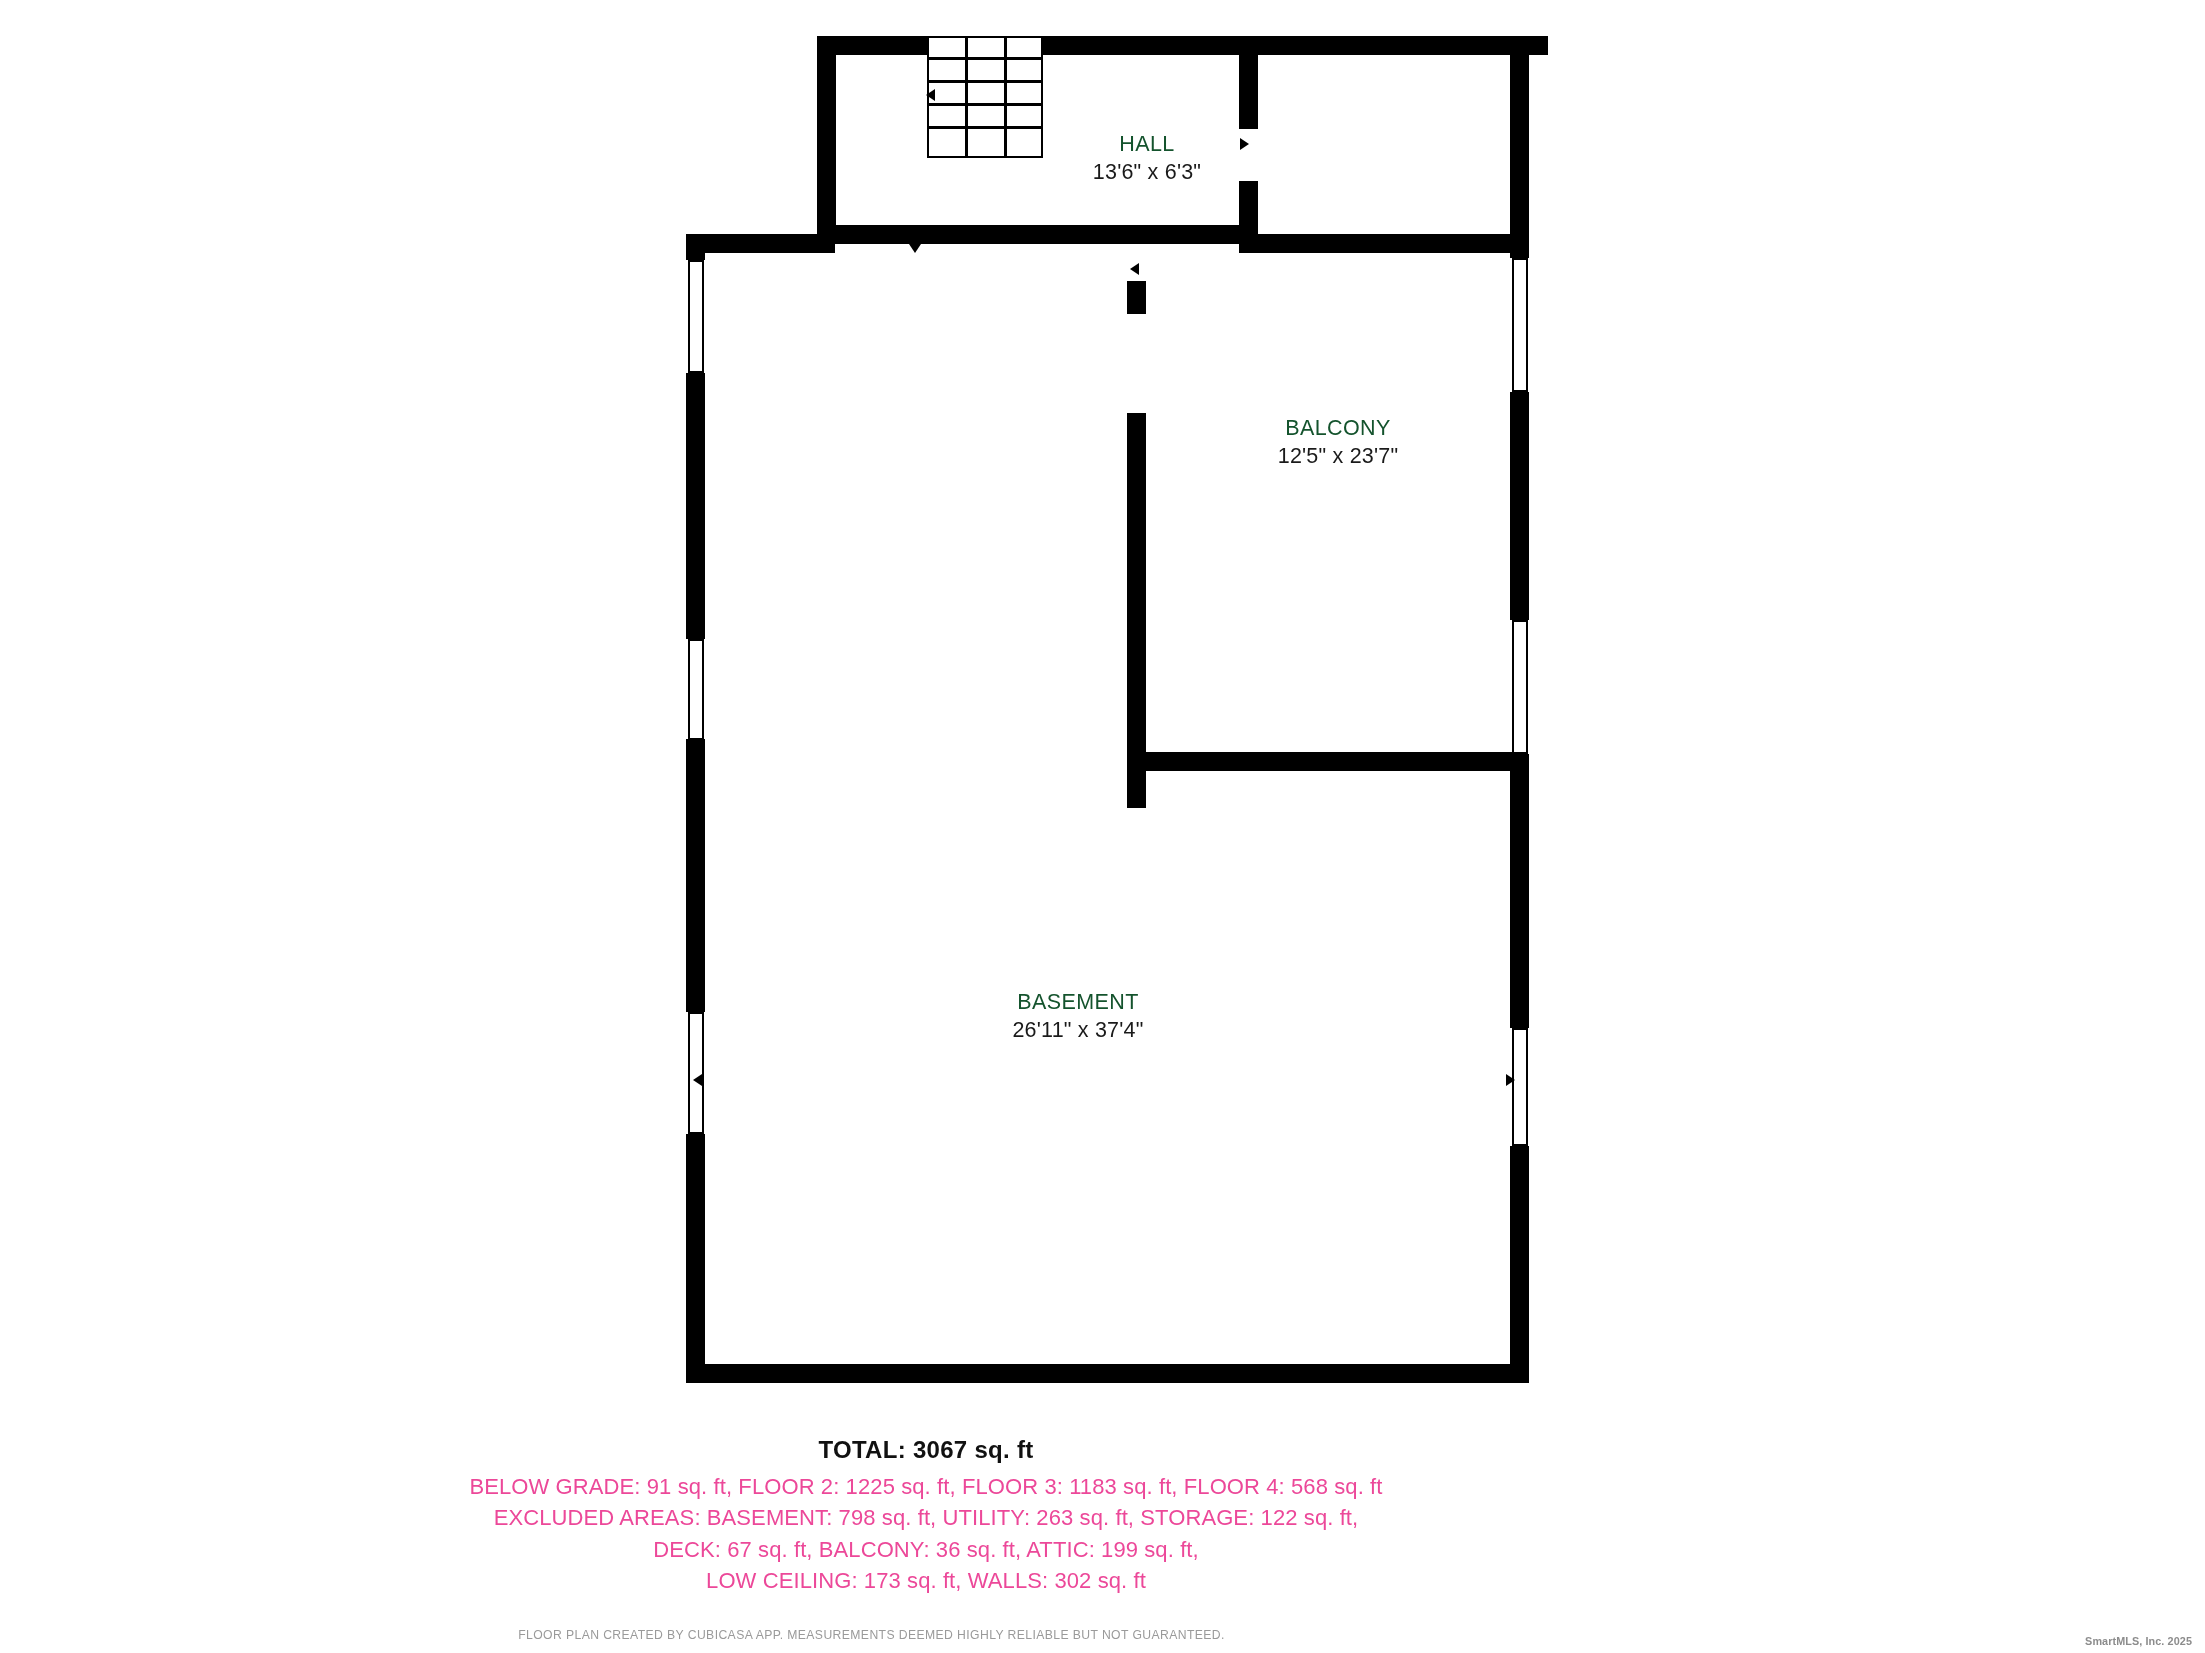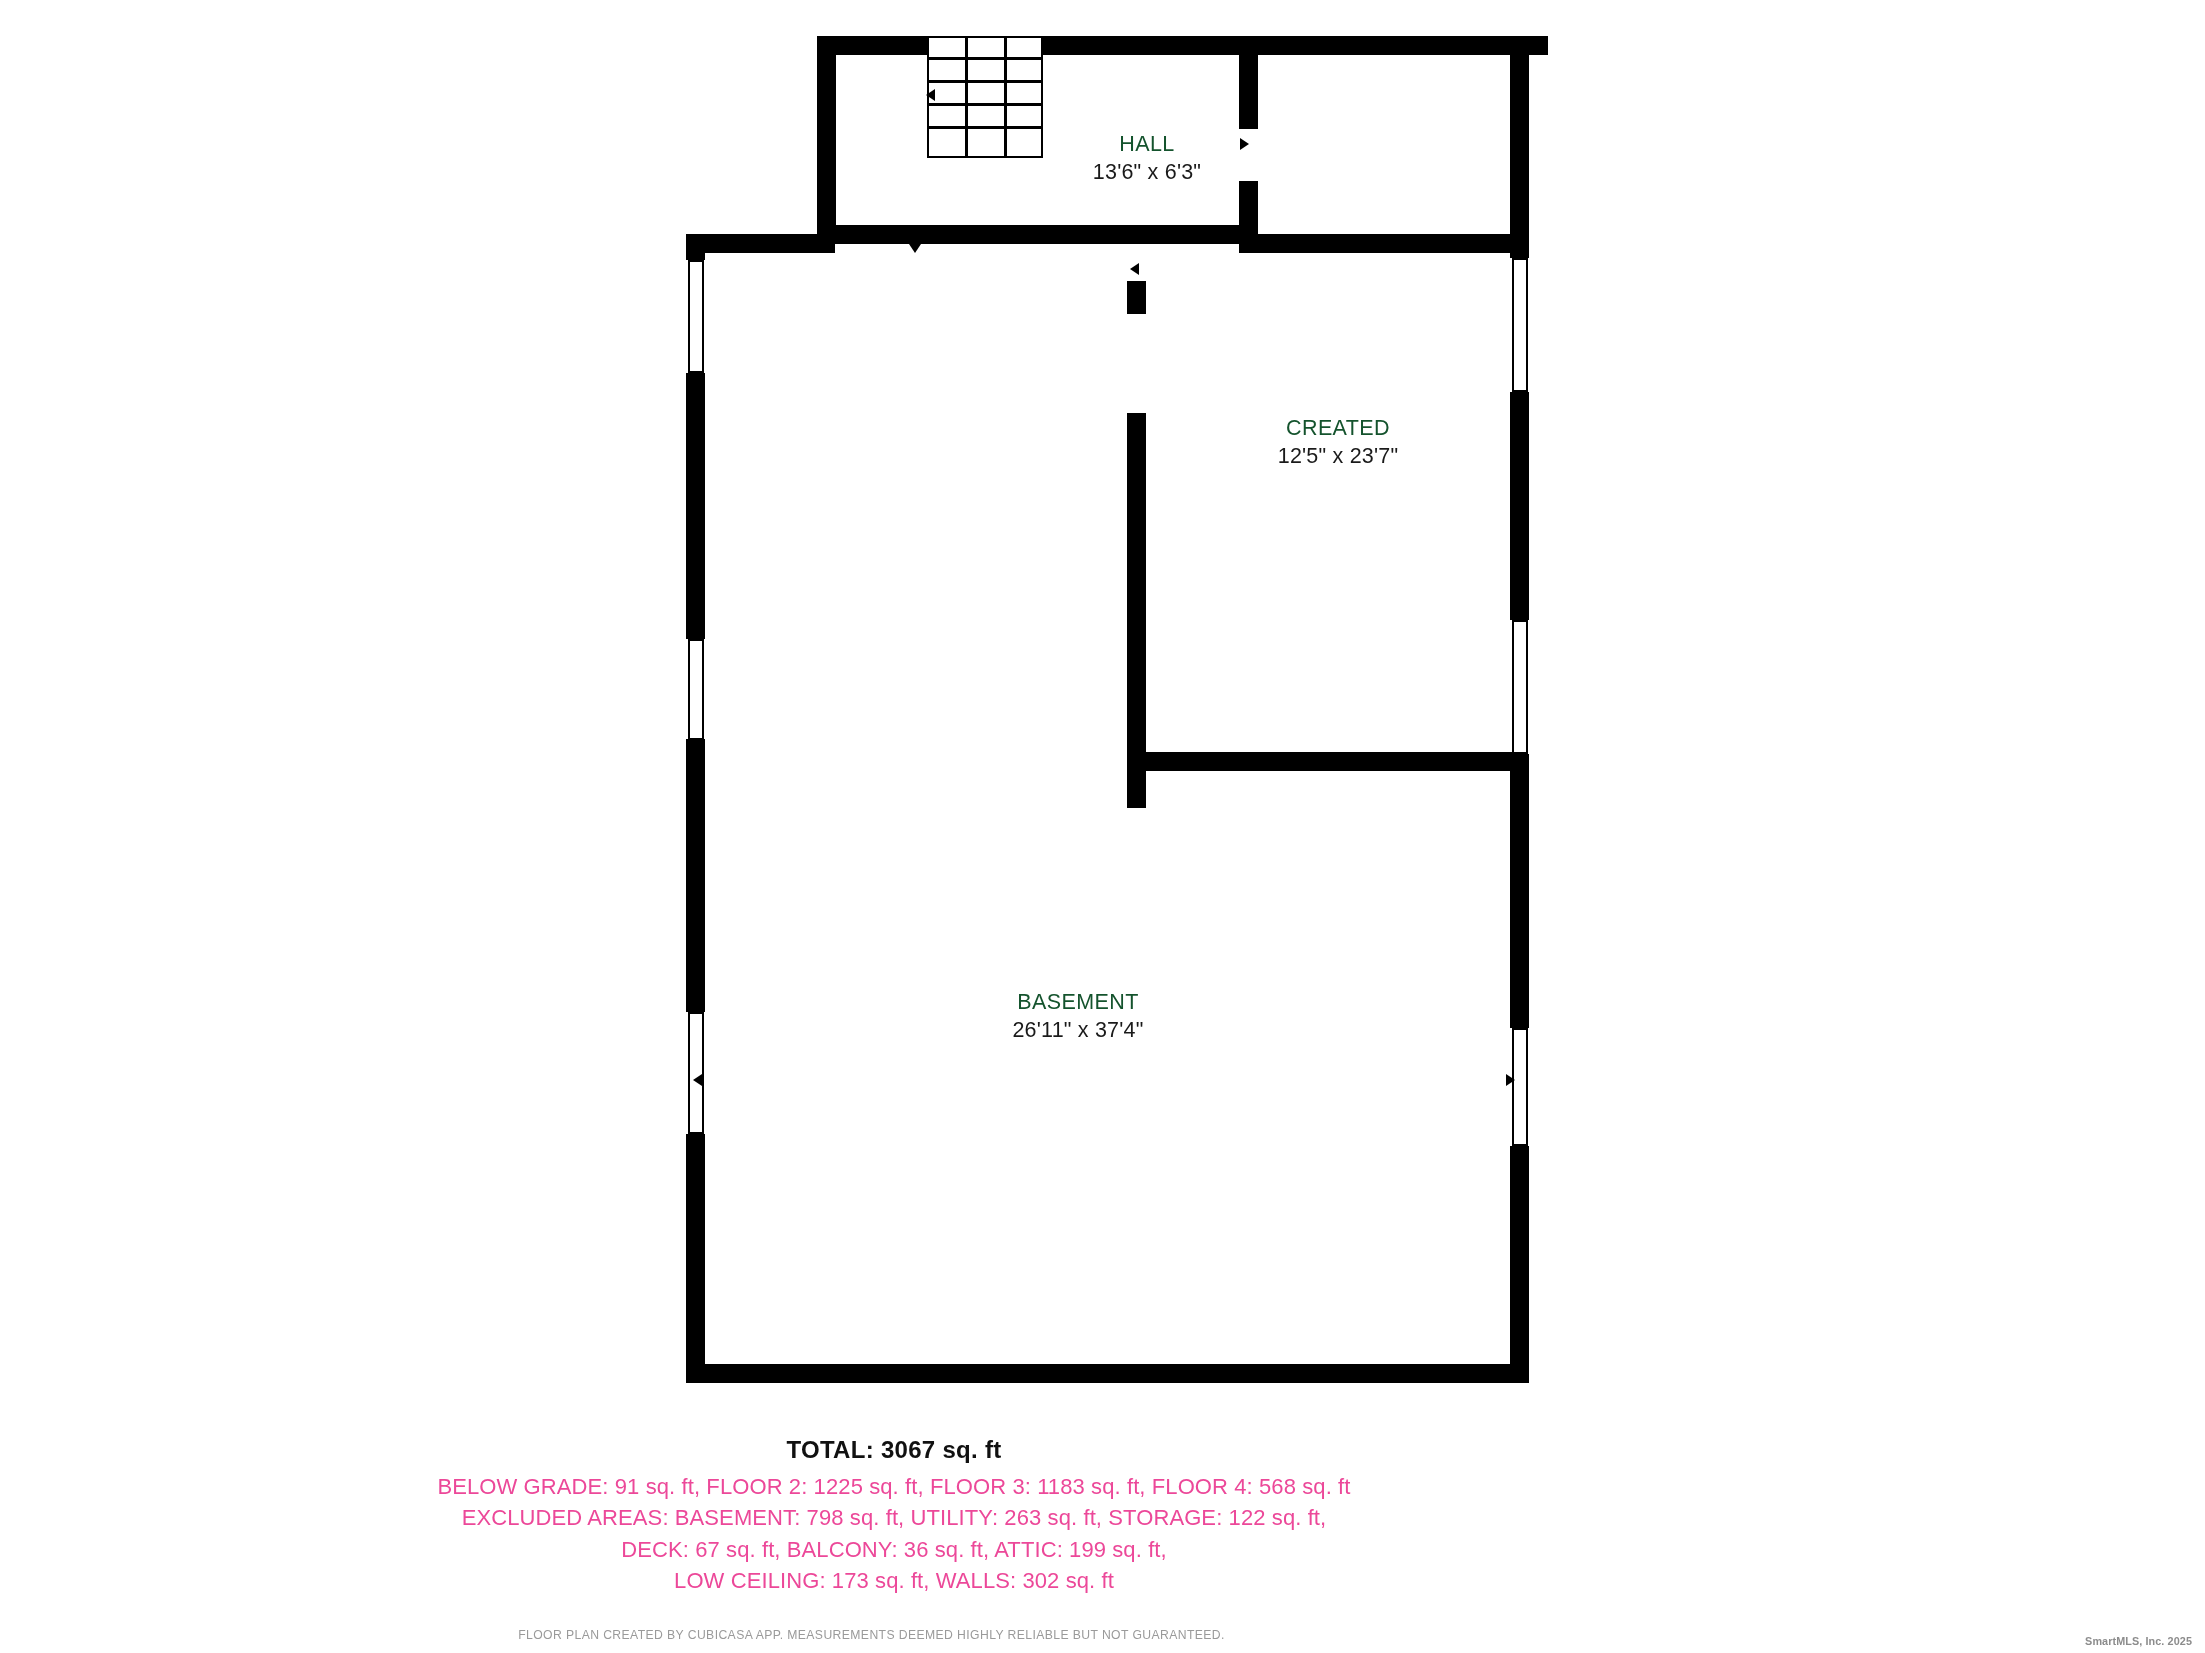--- a/index.html
+++ b/index.html
@@ -95,20 +95,21 @@
     border-left: 9.3px solid #000000;
   }
 
   
   #summary {
     position: absolute;
     left: 0;
     top: 1436px;
     width: 1788px;
     text-align: center;
+    padding-left: 32px;
   }
   .total-line {
     font-size: 24px;
     font-weight: bold;
     color: #111111;
     letter-spacing: 0.3px;
     margin-bottom: 7.2px;
   }
   .summary-line {
     font-size: 22px;
@@ -206,21 +207,21 @@
   <div class="arrow left" style="left:693px; top:1074px;"></div>
   <div class="arrow right" style="left:1506px; top:1074px;"></div>
   <div class="arrow down" style="left:909px; top:1367px;"></div>
 
   <div class="room-label" style="left:1147px; top:131px;">
     <div class="room-name">HALL</div>
     <div class="room-dims">13'6" x 6'3"</div>
   </div>
 
   <div class="room-label" style="left:1338px; top:415px;">
-    <div class="room-name">CREATED</div>
+    <div class="room-name">BALCONY</div>
     <div class="room-dims">12'5" x 23'7"</div>
   </div>
 
   <div class="room-label" style="left:1078px; top:989px;">
     <div class="room-name">BASEMENT</div>
     <div class="room-dims">26'11" x 37'4"</div>
   </div>
 
 </div>
 

